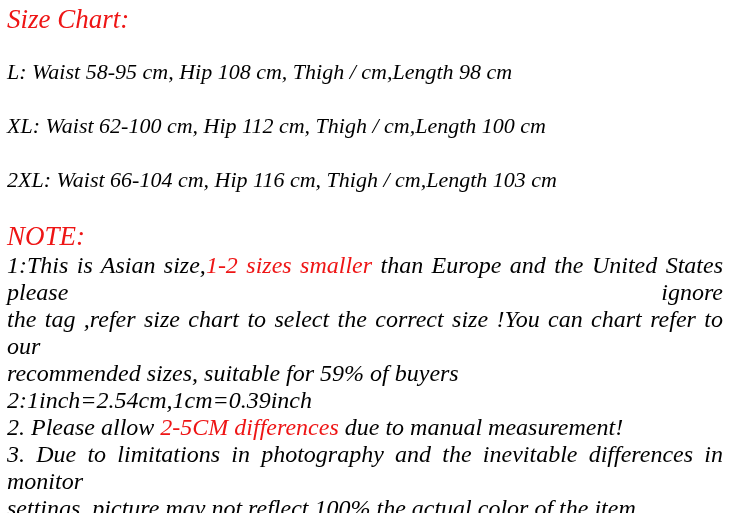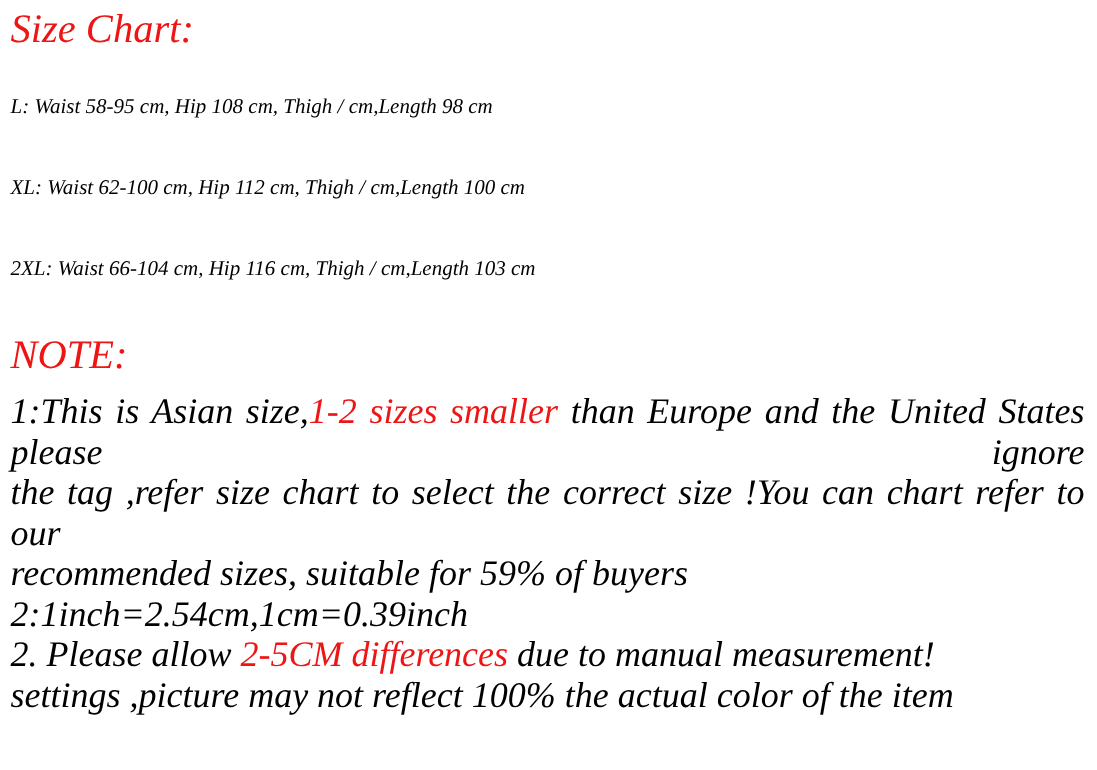--- a/index.html
+++ b/index.html
@@ -8,24 +8,24 @@
     width: 731px; height: 513px; overflow: hidden;
     font-family: "Liberation Serif", serif;
     color: var(--ink);
   }
   .page { padding: 4px 8px 0 7px; font-style: italic; }
   .red-heading {
     font-size: 27px; font-weight: normal; color: var(--red);
     margin: 0; line-height: 31px; letter-spacing: 0;
   }
   .heading-top { margin-bottom: 24px; }
-  .heading-note { margin-top: 0; margin-bottom: 10px; }
+  .heading-note { margin-top: 0; }
   .size-rows { }
   .size-row {
-    font-size: 14px; line-height: 25px; margin-bottom: 29px;
+    font-size: 22px; line-height: 25px; margin-bottom: 29px;
     white-space: nowrap; color: var(--ink);
   }
   .note-lines { width: 716px; }
   .note-line {
     font-size: 24px; line-height: 27px; color: var(--ink);
     white-space: normal;
   }
   .note-line.just {
     text-align: justify;
     -moz-text-align-last: justify;
@@ -47,15 +47,16 @@
     </div>
 
   <h2 class="red-heading heading-note">NOTE:</h2>
 
   <div class="note-lines" id="note-lines">
       <div class="note-line just"><span class="seg-black">1:This is Asian size,</span><span class="seg-red">1-2 sizes smaller</span><span class="seg-black"> than Europe and the United States please ignore</span></div>
       <div class="note-line just"><span class="seg-black">the tag ,refer size chart to select the correct size !You can chart refer to our</span></div>
       <div class="note-line"><span class="seg-black">recommended sizes, suitable for 59% of buyers</span></div>
       <div class="note-line"><span class="seg-black">2:1inch=2.54cm,1cm=0.39inch</span></div>
       <div class="note-line"><span class="seg-black">2. Please allow </span><span class="seg-red">2-5CM differences</span><span class="seg-black"> due to manual measurement!</span></div>
+      <div class="note-line just"><span class="seg-black">3. Due to limitations in photography and the inevitable differences in monitor</span></div>
       <div class="note-line"><span class="seg-black">settings ,picture may not reflect 100% the actual color of the item</span></div>
     </div>
 </div>
 
 </body></html>

